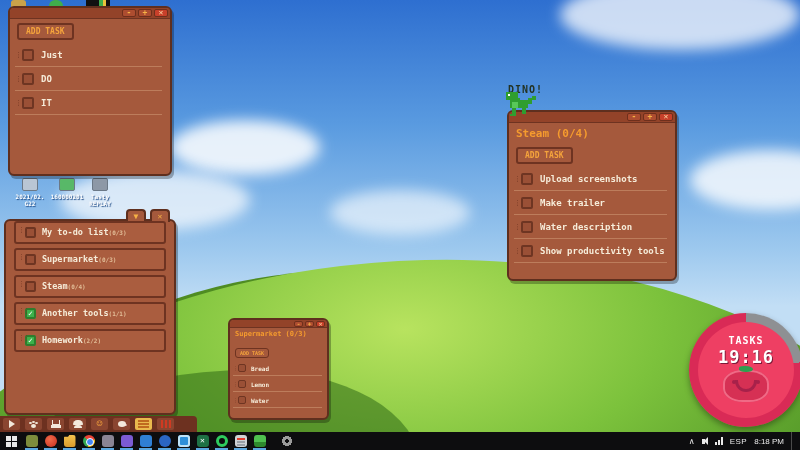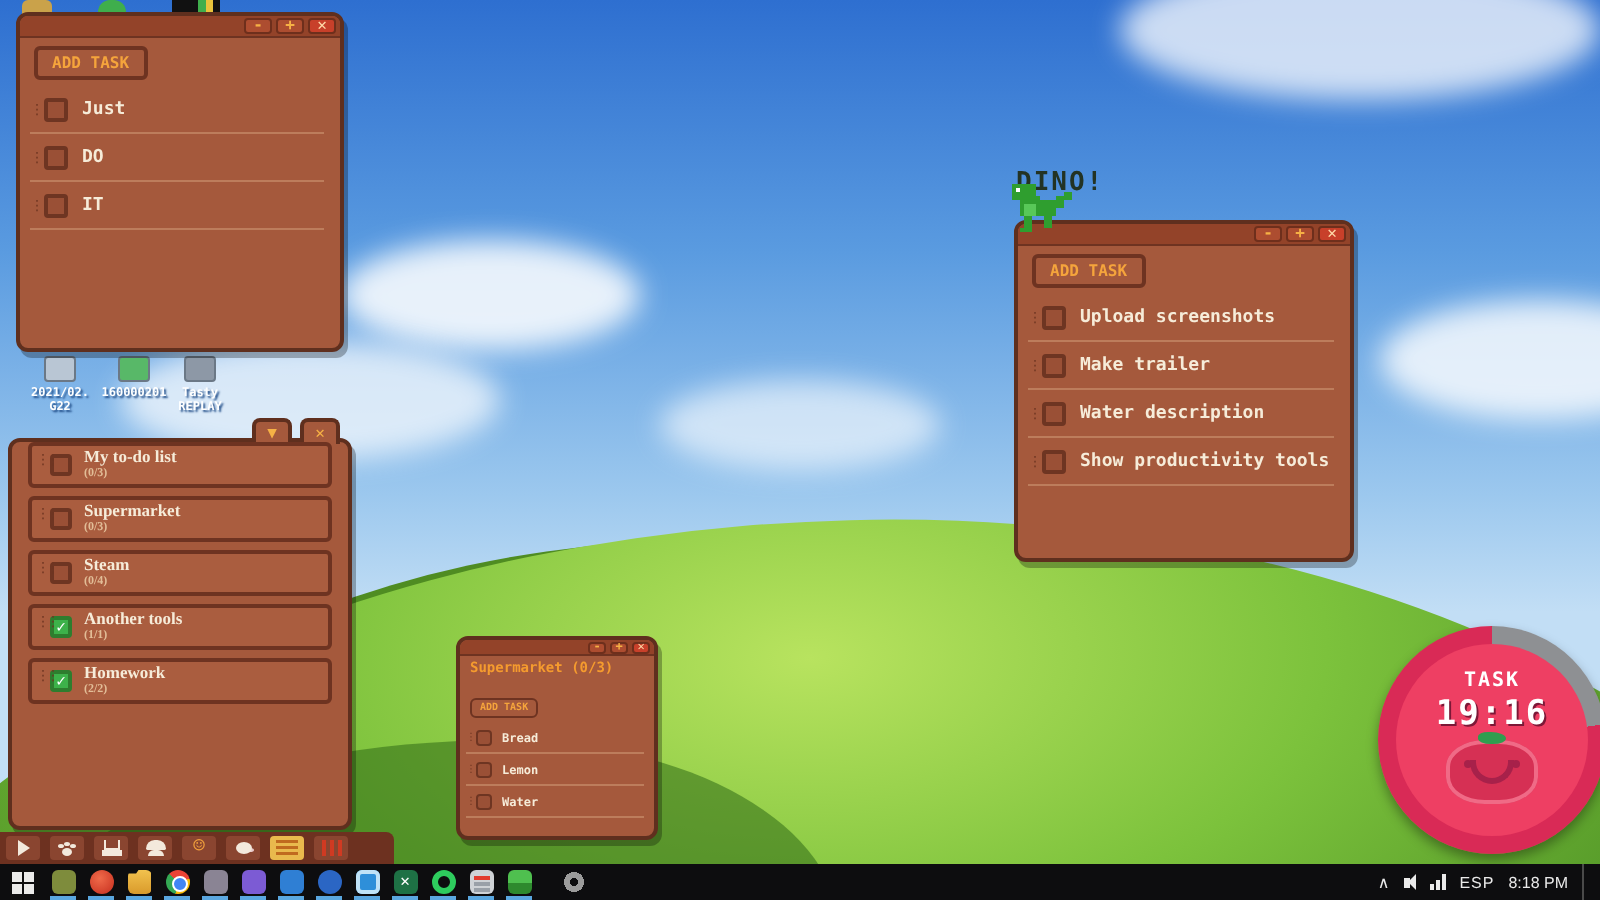--- a/index.html
+++ b/index.html
@@ -80,27 +80,27 @@
   .tbtn { border:2px solid #6e3321; background:#a5593c; color:#f5a43c; font-weight:bold;
           font-size:8px; padding:5px 6px; border-radius:3px; font-family:"DejaVu Sans Mono",monospace;
           cursor:pointer; white-space:nowrap; }
   .list-row { display:flex; align-items:center; border:2px solid #6e3321; border-radius:3px;
               margin:0 8px 4px; padding:2px 5px 2px 9px; background:#aa5d3f; position:relative;
               height:23px; cursor:pointer; }
   .list-row .grip { position:absolute; left:2px; top:5px; }
   .list-row .cb { width:11px; height:11px; margin-right:6px; }
   .list-row .cb.checked { background:#3db24a; border-color:#2e7d2e; color:#fff; font-size:8px;
                           line-height:8px; text-align:center; font-weight:bold; }
-  .lr-text { display:flex; flex-direction:column; line-height:8px;font-family:Liberation Serif, serif; }
+  .lr-text { display:flex; flex-direction:row; line-height:8px; }
   .lr-name { color:#f6ecd9; font-weight:bold; font-size:8.5px; }
   .lr-count { color:#e2bd97; font-weight:bold; font-size:6px; margin-top:1px; }
 
   
   #dino-wrap { position:absolute; left:502px; top:84px; width:40px; height:30px; cursor:pointer; }
-  #dino-label { position:absolute; left:6px; top:0; font-size:13px; font-weight:bold; color:#233324;
+  #dino-label { position:absolute; left:6px; top:0; font-size:10px; font-weight:bold; color:#233324;
                 letter-spacing:1px; }
 
   
   #timer { position:absolute; left:689px; top:313px; width:114px; height:114px; cursor:pointer; }
   .ring { width:114px; height:114px; border-radius:50%;
           background:conic-gradient(#8e9093 0deg 82deg, #d92a56 82deg 360deg);
           display:flex; align-items:center; justify-content:center;
           box-shadow:0 3px 6px rgba(0,0,0,.35); }
   .ring-inner { width:96px; height:96px; border-radius:50%; background:#ee3f63;
                 display:flex; flex-direction:column; align-items:center; padding-top:13px; }
@@ -324,20 +324,21 @@
   </div>
 
   <div class="win" id="steam-win">
     <div class="winbar">
       <div class="ctrls">
         <div class="ctrl">-</div>
         <div class="ctrl">+</div>
         <div class="ctrl close">✕</div>
       </div>
     </div>
+    <div class="wtitle">Steam (0/4)</div>
     <button class="addtask">ADD TASK</button>
     <div class="task">
       <span class="grip">⋮⋮</span>
       <span class="cb"></span>
       <span class="tlabel">Upload screenshots</span>
     </div>
     <div class="task">
       <span class="grip">⋮⋮</span>
       <span class="cb"></span>
       <span class="tlabel">Make trailer</span>
@@ -367,21 +368,21 @@
       <rect x="4" y="5" width="3" height="3" fill="#58c858"></rect>
       <rect x="4" y="8" width="2" height="4" fill="#2f9e2f"></rect>
       <rect x="9" y="8" width="2" height="3" fill="#2f9e2f"></rect>
       <rect x="3" y="11" width="3" height="1" fill="#2f9e2f"></rect>
     </svg>
   </div>
 
   <div id="timer">
     <div class="ring">
       <div class="ring-inner">
-        <div class="t-label">TASK</div>
+        <div class="t-label">TASKS</div>
         <div class="t-time">19:16</div>
         <div class="tomato">
           <div class="leaf"></div>
           <div class="eye l"></div>
           <div class="eye r"></div>
           <div class="smile"></div>
         </div>
       </div>
     </div>
   </div>

